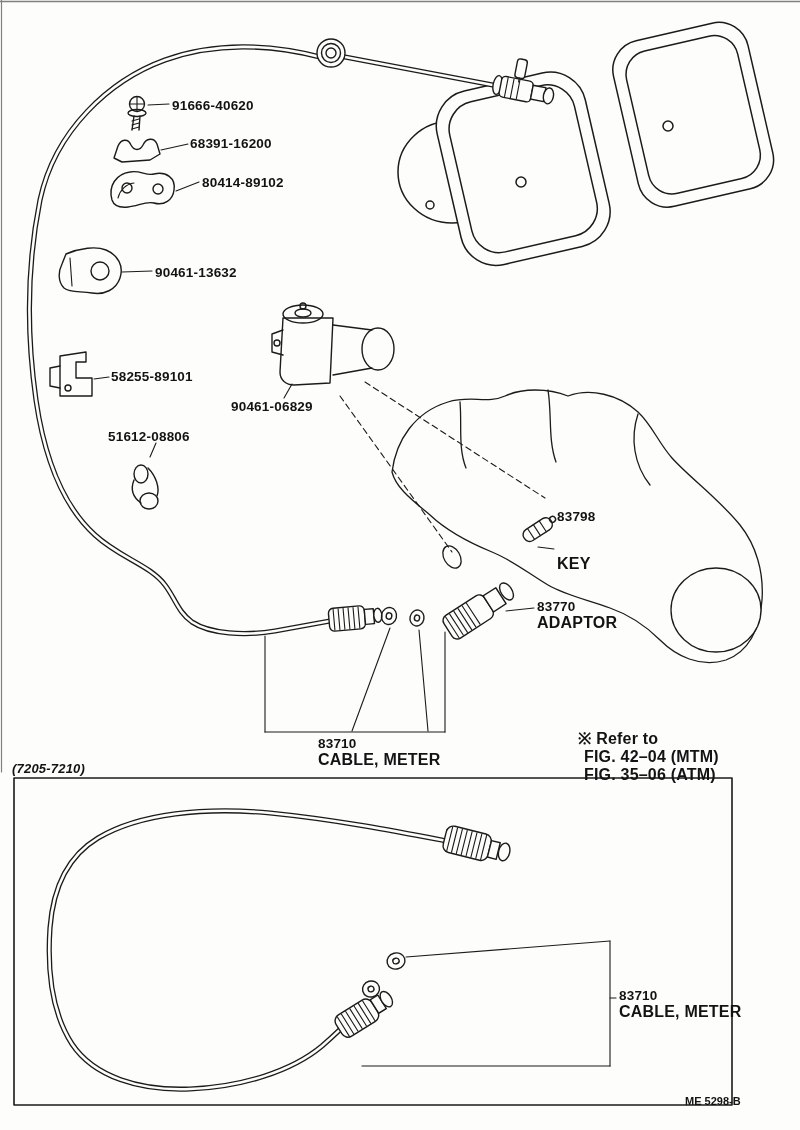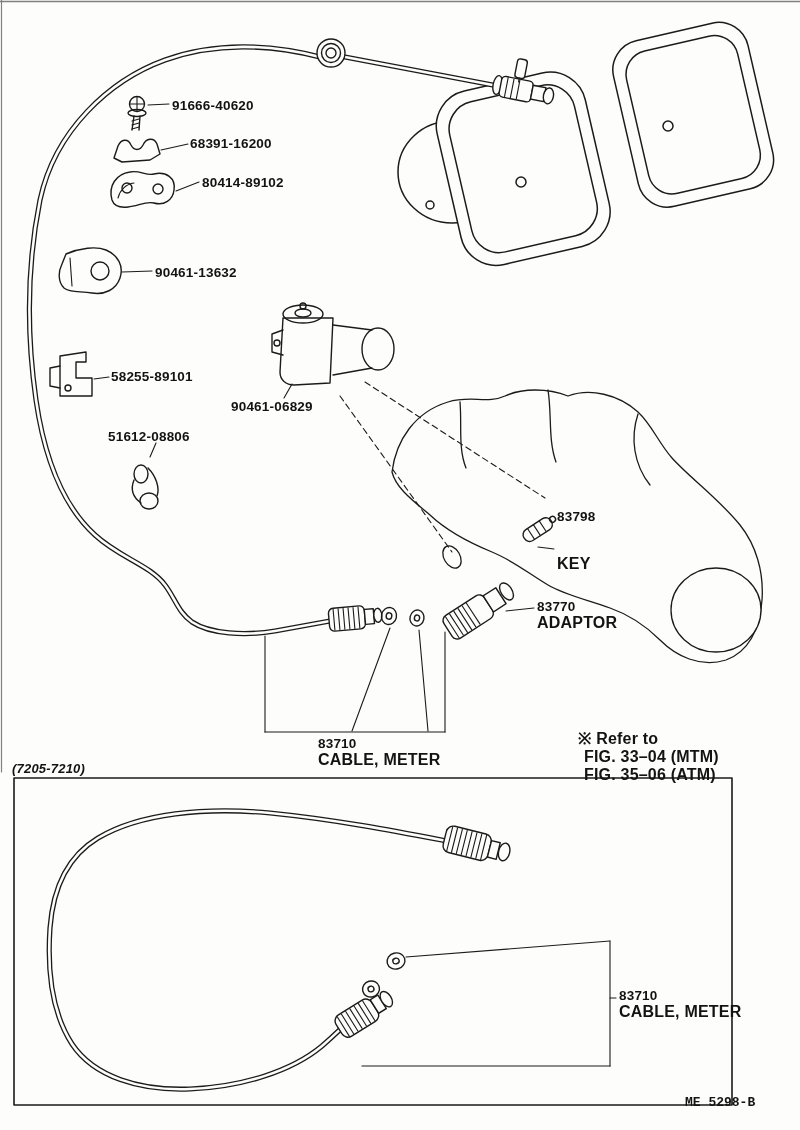--- a/index.html
+++ b/index.html
@@ -10,21 +10,21 @@
   .cable-outer{stroke-width:5.2;fill:none;}
   .cable-inner{stroke:#fdfdfb;stroke-width:2.6;fill:none;}
   .thin{stroke-width:1.1;}
   .dashed{stroke-dasharray:6 4;stroke-width:1.1;}
   .whitefill{fill:#fdfdfb;}
   .lbl{position:absolute;color:#131313;font-weight:bold;font-size:13.5px;
        letter-spacing:.2px;white-space:nowrap;line-height:1.05;}
   .lbl.sub{font-size:16px;}
   .lbl.note{font-size:16px;}
   .lbl.caption{font-size:13px;font-style:italic;}
-  .lbl.doc{font-size:13px;letter-spacing:0;font-family:Liberation Mono, monospace;}
+  .lbl.doc{font-size:11px;letter-spacing:0;}
 </style>
 </head>
 <body>
 
 <div class="stage">
 
   <svg class="art" width="800" height="1130" viewBox="0 0 800 1130">
 
     <g opacity="0.55">
       <path d="M 0 1.5 L 800 1.5" stroke-width="1.6"></path>
@@ -277,21 +277,21 @@
   <div class="lbl" style="left:557px;top:510px">83798</div>
   <div class="lbl sub" style="left:557px;top:556px">KEY</div>
 
   <div class="lbl" style="left:537px;top:600px">83770</div>
   <div class="lbl sub" style="left:537px;top:615px">ADAPTOR</div>
 
   <div class="lbl" style="left:318px;top:737px">83710</div>
   <div class="lbl sub" style="left:318px;top:752px">CABLE, METER</div>
 
   <div class="lbl note" style="left:578px;top:731px">※ Refer to</div>
-  <div class="lbl note" style="left:584px;top:749px">FIG. 33–04 (MTM)</div>
+  <div class="lbl note" style="left:584px;top:749px">FIG. 42–04 (MTM)</div>
   <div class="lbl note" style="left:584px;top:767px">FIG. 35–06 (ATM)</div>
 
   <div class="lbl caption" style="left:12px;top:762px">(7205-7210)</div>
 
   <div class="lbl" style="left:619px;top:989px">83710</div>
   <div class="lbl sub" style="left:619px;top:1004px">CABLE, METER</div>
 
   <div class="lbl doc" style="left:685px;top:1096px">ME 5298-B</div>
 </div>
 

